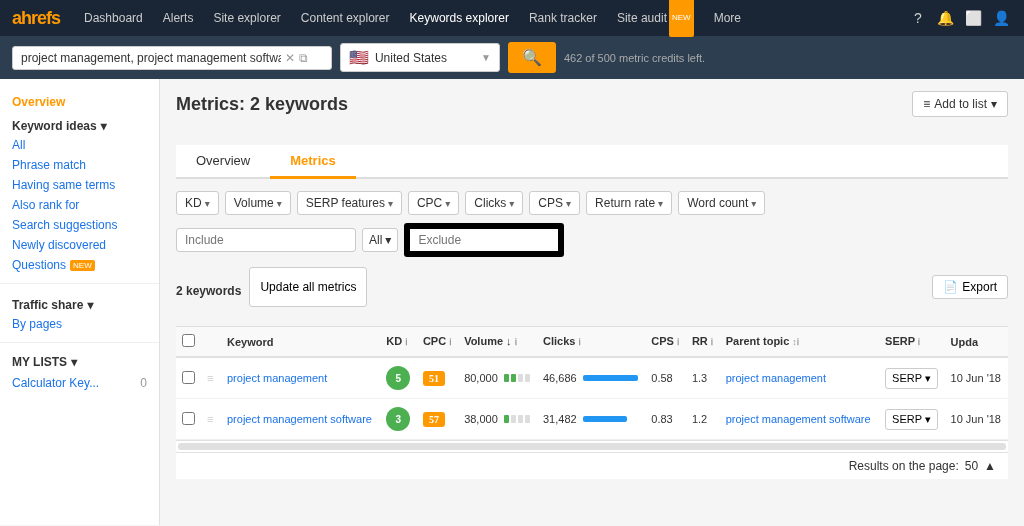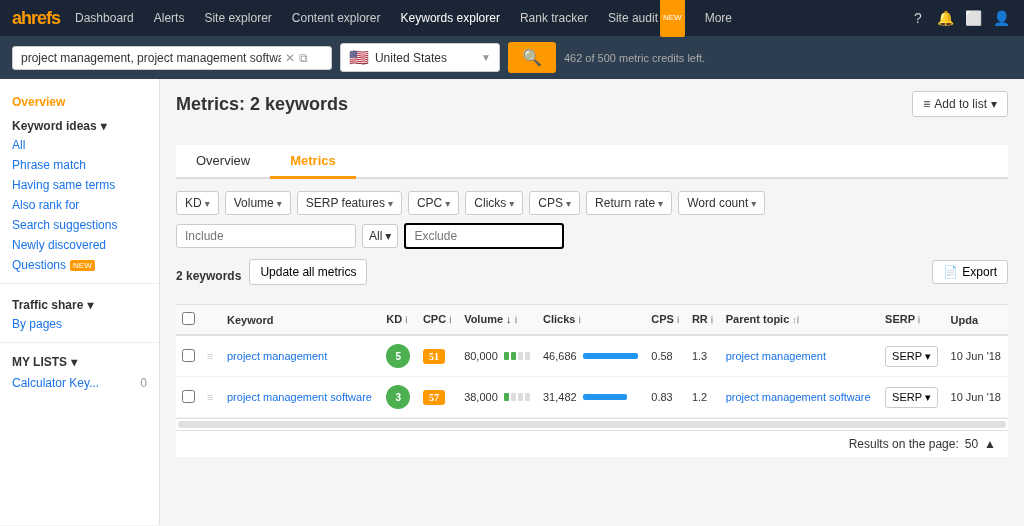--- a/index.html
+++ b/index.html
@@ -11,21 +11,21 @@
       display: flex;
       align-items: center;
       padding: 0 12px;
       height: 36px;
       gap: 4px;
     }
     .top-nav .logo {
       color: #f90;
       font-size: 18px;
       font-weight: bold;
-      margin-right: 3px;
+      margin-right: 12px;
       letter-spacing: -1px;
     }
     .top-nav a {
       color: #ccc;
       text-decoration: none;
       font-size: 12px;
       padding: 0 8px;
       line-height: 36px;
     }
     .top-nav a.active { color: #fff; }
@@ -240,40 +240,40 @@
       align-items: center;
       border: 1px solid #ccc;
       border-radius: 3px;
       padding: 4px 6px;
       background: #fff;
       cursor: pointer;
       font-size: 12px;
       gap: 3px;
     }
     .exclude-input {
-      border: 2px solid #000000;
+      border: 6px solid #000000;
       border-radius: 3px;
       padding: 4px 8px;
       font-size: 12px;
       width: 160px;
     }
 
     
     .table-controls {
       display: flex;
       justify-content: space-between;
       align-items: center;
       margin-bottom: 8px;
     }
     .table-controls-left { display: flex; align-items: center; gap: 8px; }
     .keywords-count { font-size: 12px; color: #333; font-weight: bold; margin-top: 8px; }
     .update-btn {
       border: 1px solid #ccc;
       border-radius: 3px;
-      padding: 5px 10px;
+      padding: 12px 10px;
       background: #fff;
       cursor: pointer;
       font-size: 12px;
     }
     .export-btn {
       display: flex;
       align-items: center;
       gap: 4px;
       border: 1px solid #ccc;
       border-radius: 3px;

